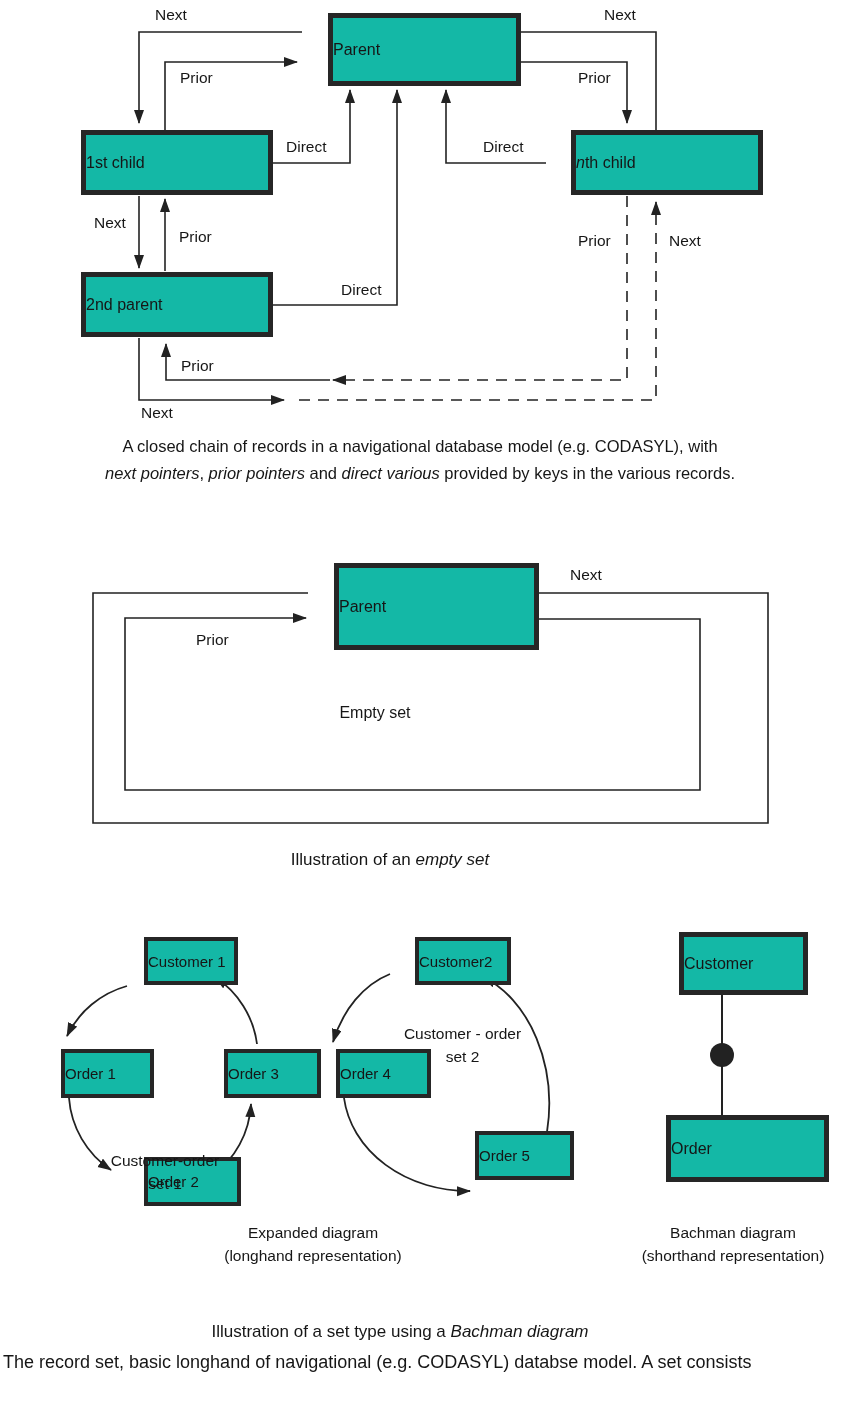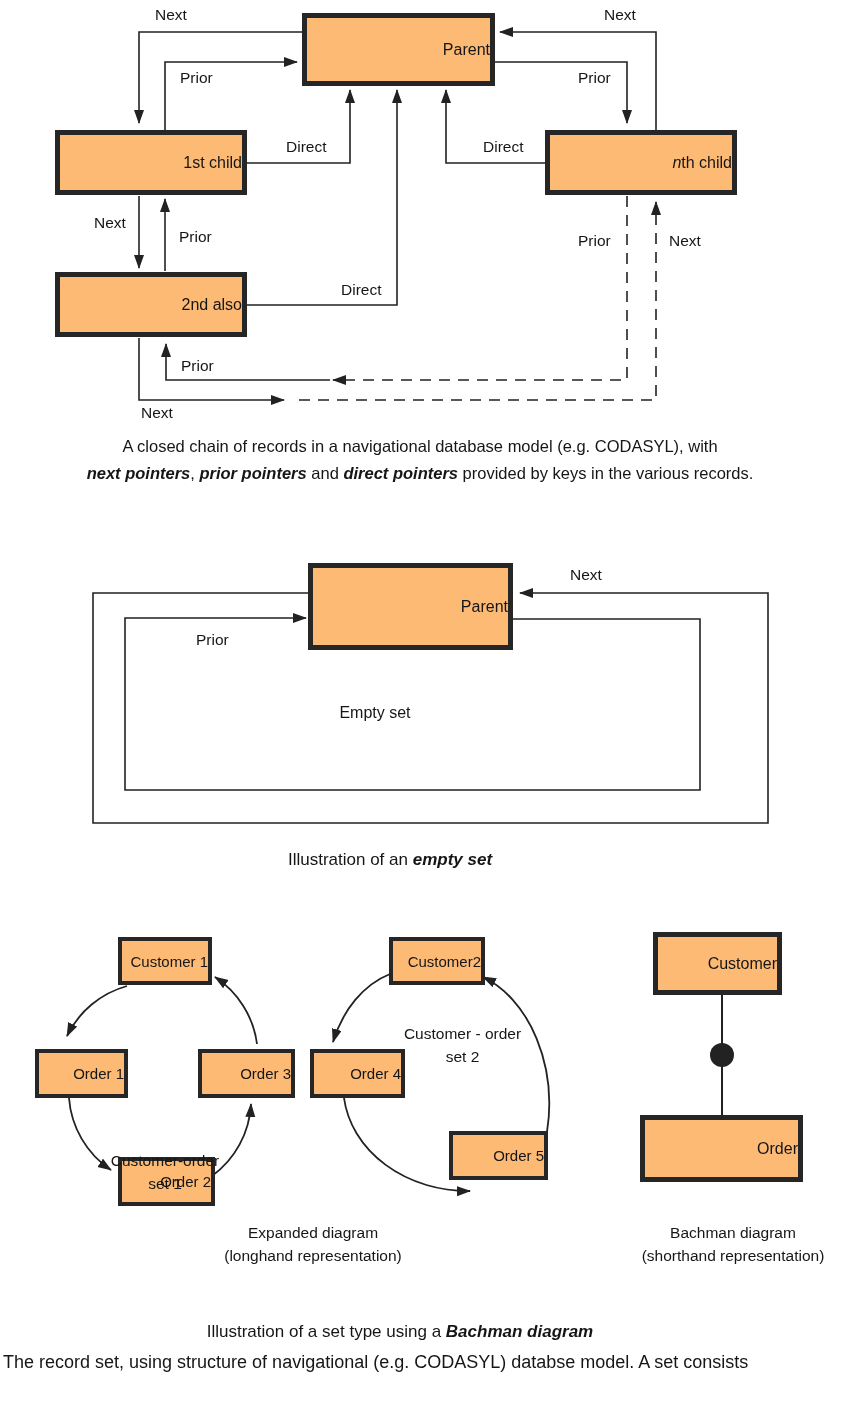--- a/index.html
+++ b/index.html
@@ -1,26 +1,26 @@
 <!DOCTYPE html>
 <html><head>
 <meta charset="utf-8">
 <style>
   html,body{margin:0;padding:0;background:#ffffff;}
   #page{position:relative;width:850px;height:1405px;background:#ffffff;overflow:hidden;
         font-family:"Liberation Sans", sans-serif;color:#161616;}
   svg.lines{position:absolute;left:0;top:0;z-index:1;}
-  .box{position:absolute;background:#fdba74;border:5px solid #262626;z-index:2;
-       display:flex;align-items:center;justify-content:flex-end;font-size:16px;}
+  .box{position:absolute;background:#14b8a6;border:5px solid #262626;z-index:2;
+       display:flex;align-items:center;justify-content:flex-start;font-size:16px;margin-left:26px;}
   .box.thin{border-width:4px;font-size:15px;}
   .lbl{position:absolute;z-index:3;font-size:15.5px;white-space:nowrap;}
   .center{text-align:center;}
   .cap{position:absolute;z-index:3;font-size:16.5px;line-height:27px;}
   .cap2{position:absolute;z-index:3;font-size:15.5px;line-height:23px;}
-  .bi{font-weight:bold;font-style:italic;}
+  .bi{font-weight:normal;font-style:italic;}
   .ital{font-style:italic;}
   .footer{position:absolute;z-index:3;font-size:18px;line-height:27.5px;}
 </style>
 </head>
 <body>
 
 <div id="page">
 
   <svg class="lines" width="850" height="1405" viewBox="0 0 850 1405">
     <defs>
@@ -67,40 +67,40 @@
     <span>Parent</span>
   </div>
   <div class="box" style="left:55px;top:130px;width:182px;height:55px;">
     <span>1st child</span>
   </div>
   <div class="box" style="left:545px;top:130px;width:182px;height:55px;">
     <span class="ital">n</span>
       <span> th child</span>
   </div>
   <div class="box" style="left:55px;top:272px;width:182px;height:55px;">
-    <span>2nd also</span>
+    <span>2nd parent</span>
   </div>
 
   <div class="lbl" style="left:155px;top:6px;">Next</div>
   <div class="lbl" style="left:180px;top:69px;">Prior</div>
   <div class="lbl" style="left:604px;top:6px;">Next</div>
   <div class="lbl" style="left:578px;top:69px;">Prior</div>
   <div class="lbl" style="left:286px;top:138px;">Direct</div>
   <div class="lbl" style="left:483px;top:138px;">Direct</div>
   <div class="lbl" style="left:94px;top:214px;">Next</div>
   <div class="lbl" style="left:179px;top:228px;">Prior</div>
   <div class="lbl" style="left:341px;top:281px;">Direct</div>
   <div class="lbl" style="left:181px;top:357px;">Prior</div>
   <div class="lbl" style="left:141px;top:404px;">Next</div>
   <div class="lbl" style="left:578px;top:232px;">Prior</div>
   <div class="lbl" style="left:669px;top:232px;">Next</div>
 
   <div class="cap center" style="left:0;top:433px;width:840px;">
     <div>A closed chain of records in a navigational database model (e.g. CODASYL), with</div>
-    <div><span class="bi">next pointers</span><span>, </span><span class="bi">prior pointers</span><span> and </span><span class="bi">direct pointers</span><span> provided by keys in the various records.</span></div>
+    <div><span class="bi">next pointers</span><span>, </span><span class="bi">prior pointers</span><span> and </span><span class="bi">direct various</span><span> provided by keys in the various records.</span></div>
   </div>
 
   <div class="box" style="left:308px;top:563px;width:195px;height:77px;">
     <span>Parent</span>
   </div>
   <div class="lbl" style="left:570px;top:566px;">Next</div>
   <div class="lbl" style="left:196px;top:631px;">Prior</div>
   <div class="lbl center" style="left:310px;top:704px;width:130px;font-size:16px;">Empty set</div>
 
   <div class="cap center" style="left:0;top:846px;width:780px;font-size:17px;"><span>Illustration of an </span><span class="bi">empty set</span></div>
@@ -148,16 +148,16 @@
     <div>(longhand representation)</div>
   </div>
   <div class="cap2 center" style="left:633px;top:1221px;width:200px;">
     <div>Bachman diagram</div>
     <div>(shorthand representation)</div>
   </div>
 
   <div class="cap center" style="left:0;top:1294px;width:800px;font-size:17px;margin-top:24px;"><span>Illustration of a set type using a </span><span class="bi">Bachman diagram</span></div>
 
   <div class="footer" style="left:3px;top:1349px;width:846px;">
-    <div>The record set, using structure of navigational (e.g. CODASYL) databse model. A set consists</div>
+    <div>The record set, basic longhand of navigational (e.g. CODASYL) databse model. A set consists</div>
   </div>
 
 </div>
 
 </body></html>

